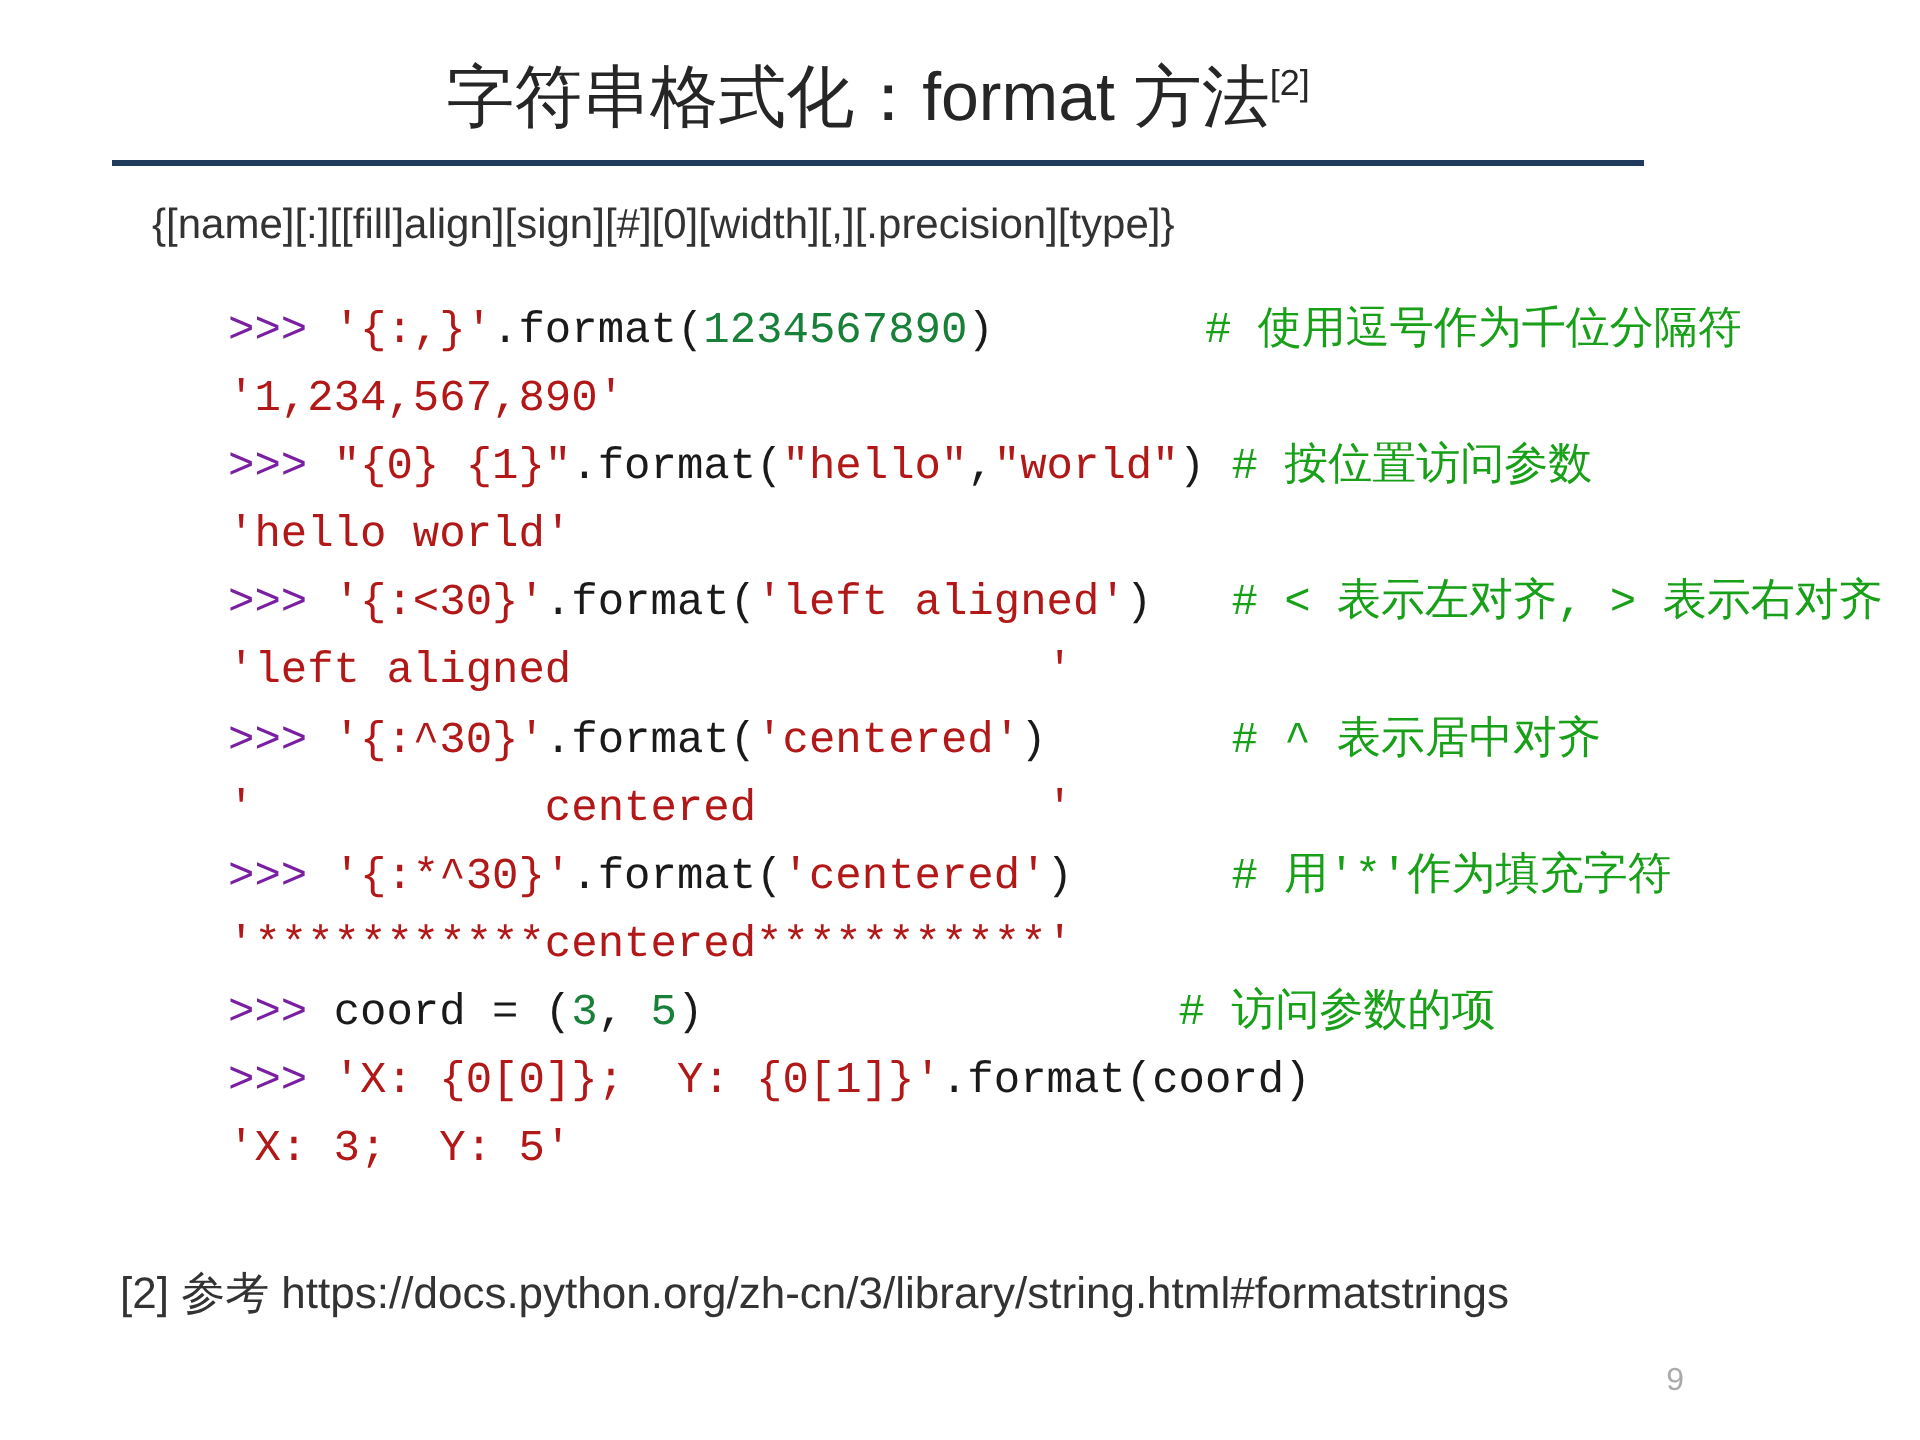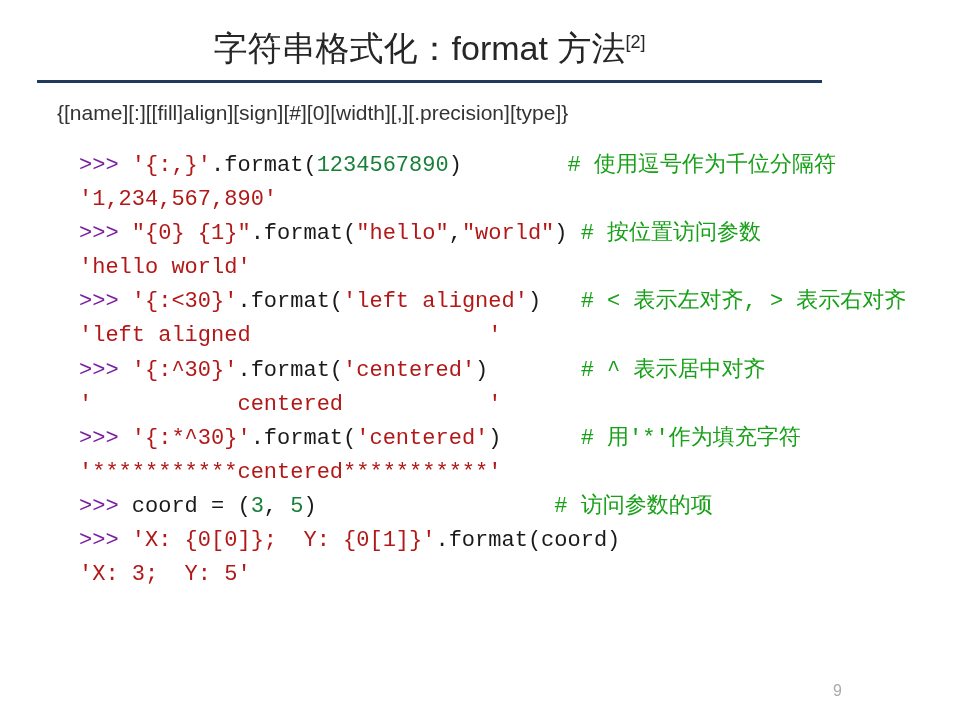--- a/index.html
+++ b/index.html
@@ -7,21 +7,21 @@
     padding: 0;
     font-family: "Microsoft YaHei", "Segoe UI", Arial, sans-serif;
     background: #fff;
     color: #333;
   }
   .slide {
     width: 872px;
     height: 720px;
     position: relative;
     box-sizing: border-box;
-    padding: 20px 50px 30px 37px;
+    padding: 20px 50px 30px 56px;
   }
   .title {
     text-align: center;
     font-size: 34px;
     color: #262626;
     margin: 6px 0 8px 0;
     font-weight: 400;
   }
   .title sup {
     font-size: 18px;
@@ -32,21 +32,21 @@
     border-top: 3px solid #1f3a5a;
     margin: 6px 0 18px 0;
   }
   .syntax {
     font-size: 21px;
     color: #333;
     margin: 12px 0 24px 20px;
     font-family: "Segoe UI", Arial, sans-serif;
   }
   .code-block {
-    margin-left: 42px;
+    margin-left: 58px;
     font-family: "Consolas", "Courier New", monospace;
     font-size: 22px;
     line-height: 1.55;
     white-space: pre;
   }
   .p   { color: #7a1fa2; } 
   .s   { color: #b21818; } 
   .n   { color: #1a1a1a; } 
   .num { color: #188038; } 
   .c   { color: #18a018; }
@@ -85,15 +85,16 @@
 <span class="p">&gt;&gt;&gt; </span><span class="s">'{:&lt;30}'</span><span class="n">.format(</span><span class="s">'left aligned'</span><span class="n">)</span>   <span class="c"># &lt; 表示左对齐, &gt; 表示右对齐</span>
 <span class="s">'left aligned                  '</span>
 <span class="p">&gt;&gt;&gt; </span><span class="s">'{:^30}'</span><span class="n">.format(</span><span class="s">'centered'</span><span class="n">)</span>       <span class="c"># ^ 表示居中对齐</span>
 <span class="s">'           centered           '</span>
 <span class="p">&gt;&gt;&gt; </span><span class="s">'{:*^30}'</span><span class="n">.format(</span><span class="s">'centered'</span><span class="n">)</span>      <span class="c"># 用'*'作为填充字符</span>
 <span class="s">'***********centered***********'</span>
 <span class="p">&gt;&gt;&gt; </span><span class="n">coord = (</span><span class="num">3</span><span class="n">, </span><span class="num">5</span><span class="n">)</span>                  <span class="c"># 访问参数的项</span>
 <span class="p">&gt;&gt;&gt; </span><span class="s">'X: {0[0]};  Y: {0[1]}'</span><span class="n">.format(coord)</span>
 <span class="s">'X: 3;  Y: 5'</span></div>
 
+  <div class="footnote">[2] 参考 https://docs.python.org/zh-cn/3/library/string.html#formatstrings</div>
   <div class="pagenum">9</div>
 
 </div>
 
 </body></html>

